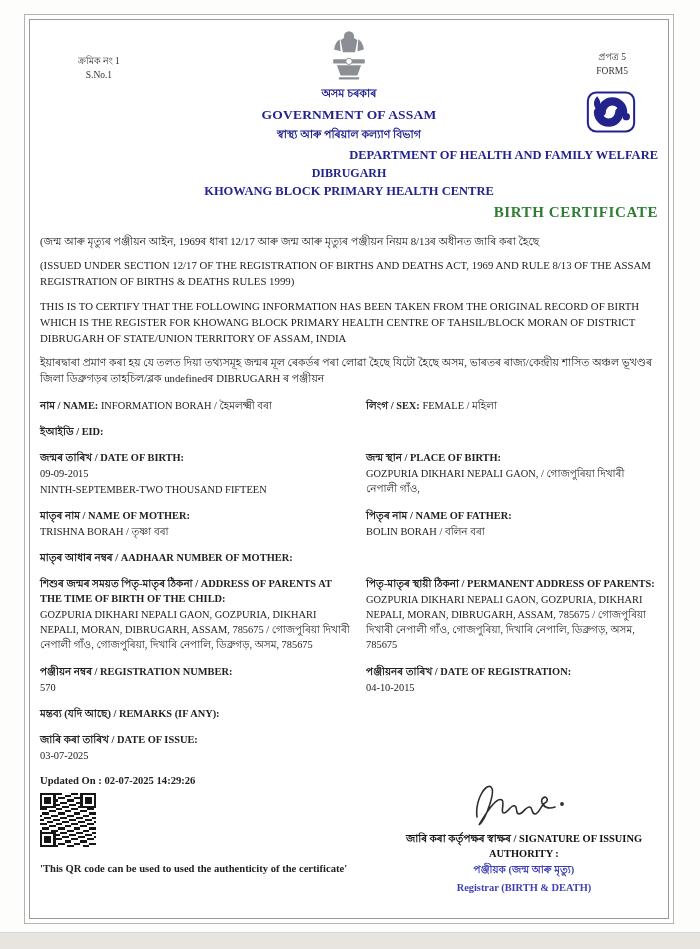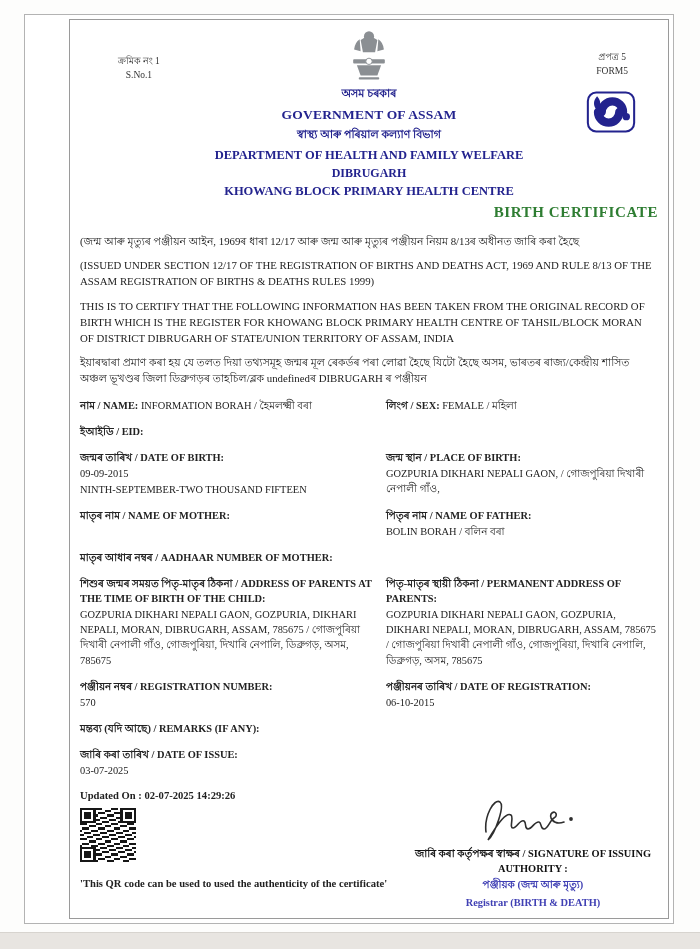--- a/index.html
+++ b/index.html
@@ -9,33 +9,33 @@
     position:relative;
   }
   .photo-strip{position:absolute;left:0;right:0;bottom:0;height:16px;background:#e8e5e1;border-top:1px solid #d7d4cf;}
   .cert-outer{
     position:absolute;left:24px;top:14px;width:650px;height:910px;
     border:1px solid #b3b3b3;background:#fff;box-sizing:border-box;
   }
   .cert-inner{
     position:absolute;left:4px;top:4px;right:4px;bottom:4px;
     border:1px solid #9a9a9a;box-sizing:border-box;
-    padding:6px 10px 4px 10px;overflow:hidden;margin-left:40px;
+    padding:6px 10px 4px 10px;overflow:hidden;
   }
   .hdr{position:relative;text-align:center;}
   .corner{position:absolute;top:26px;font-size:9.5px;line-height:1.5;color:#333;text-align:center;}
   .corner.left{left:38px;}
   .corner.right{right:30px;top:22px;}
   .nhm-logo{position:absolute;right:22px;top:62px;}
   .emblem{margin:2px auto 0;display:block;}
   .navy{color:#23238e;}
   .hl-as{font-size:11px;font-weight:bold;margin-top:3px;}
   .hl-en1{font-size:13.5px;font-weight:bold;margin-top:3px;letter-spacing:.2px;}
   .hl-as2{font-size:11px;font-weight:bold;margin-top:3px;}
-  .hl-en2{font-size:12.5px;font-weight:bold;margin-top:3px;}
+  .hl-en2{font-size:12.5px;font-weight:bold;margin-top:3px;text-align:right;}
   .hl-dist{font-size:12px;font-weight:bold;margin-top:3px;}
   .hl-centre{font-size:12.5px;font-weight:bold;margin-top:3px;}
   .title-as{color:#2e7d32;font-size:12px;font-weight:bold;text-align:center;margin-top:10px;}
   .title-en{color:#2e7d32;font-size:15px;font-weight:bold;text-align:right;margin-top:5px;letter-spacing:.6px;}
   .paras{margin-top:12px;font-size:10.8px;line-height:1.5;}
   .paras p{margin:0 0 8px 0;}
   .fields{margin-top:4px;font-size:10.4px;line-height:1.45;}
   .frow{display:grid;grid-template-columns:50.5% 1fr;column-gap:14px;margin-top:11px;}
   .lbl{font-weight:bold;}
   .val{margin-top:1px;}
@@ -133,20 +133,21 @@
         </div>
         <div data-name="field-place-of-birth">
           <div class="lbl" data-name="pob-label">জন্ম স্থান / PLACE OF BIRTH:</div>
           <div class="val" data-name="pob-value">GOZPURIA DIKHARI NEPALI GAON, / গোজপুৰিয়া দিখাৰী নেপালী গাঁও,</div>
         </div>
       </div>
 
       <div class="frow" data-name="row-parents">
         <div data-name="field-mother-name">
           <div class="lbl" data-name="mother-name-label">মাতৃৰ নাম / NAME OF MOTHER:</div>
+          <div class="val" data-name="mother-name-value">TRISHNA BORAH / তৃষ্ণা বৰা</div>
         </div>
         <div data-name="field-father-name">
           <div class="lbl" data-name="father-name-label">পিতৃৰ নাম / NAME OF FATHER:</div>
           <div class="val" data-name="father-name-value">BOLIN BORAH / বলিন বৰা</div>
         </div>
       </div>
 
       <div class="frow" data-name="row-aadhaar">
         <div data-name="field-mother-aadhaar">
           <span class="lbl" data-name="mother-aadhaar-label">মাতৃৰ আধাৰ নম্বৰ / AADHAAR NUMBER OF MOTHER:</span>
@@ -165,21 +166,21 @@
         </div>
       </div>
 
       <div class="frow" data-name="row-registration">
         <div data-name="field-registration-number">
           <div class="lbl" data-name="registration-number-label">পঞ্জীয়ন নম্বৰ / REGISTRATION NUMBER:</div>
           <div class="val" data-name="registration-number-value">570</div>
         </div>
         <div data-name="field-registration-date">
           <div class="lbl" data-name="registration-date-label">পঞ্জীয়নৰ তাৰিখ / DATE OF REGISTRATION:</div>
-          <div class="val" data-name="registration-date-value">06-10-2015</div>
+          <div class="val" data-name="registration-date-value">04-10-2015</div>
         </div>
       </div>
 
       <div class="frow" data-name="row-remarks">
         <div data-name="field-remarks">
           <span class="lbl" data-name="remarks-label">মন্তব্য (যদি আছে) / REMARKS (IF ANY):</span>
           <span data-name="remarks-value"></span>
         </div>
         <div></div>
       </div>

